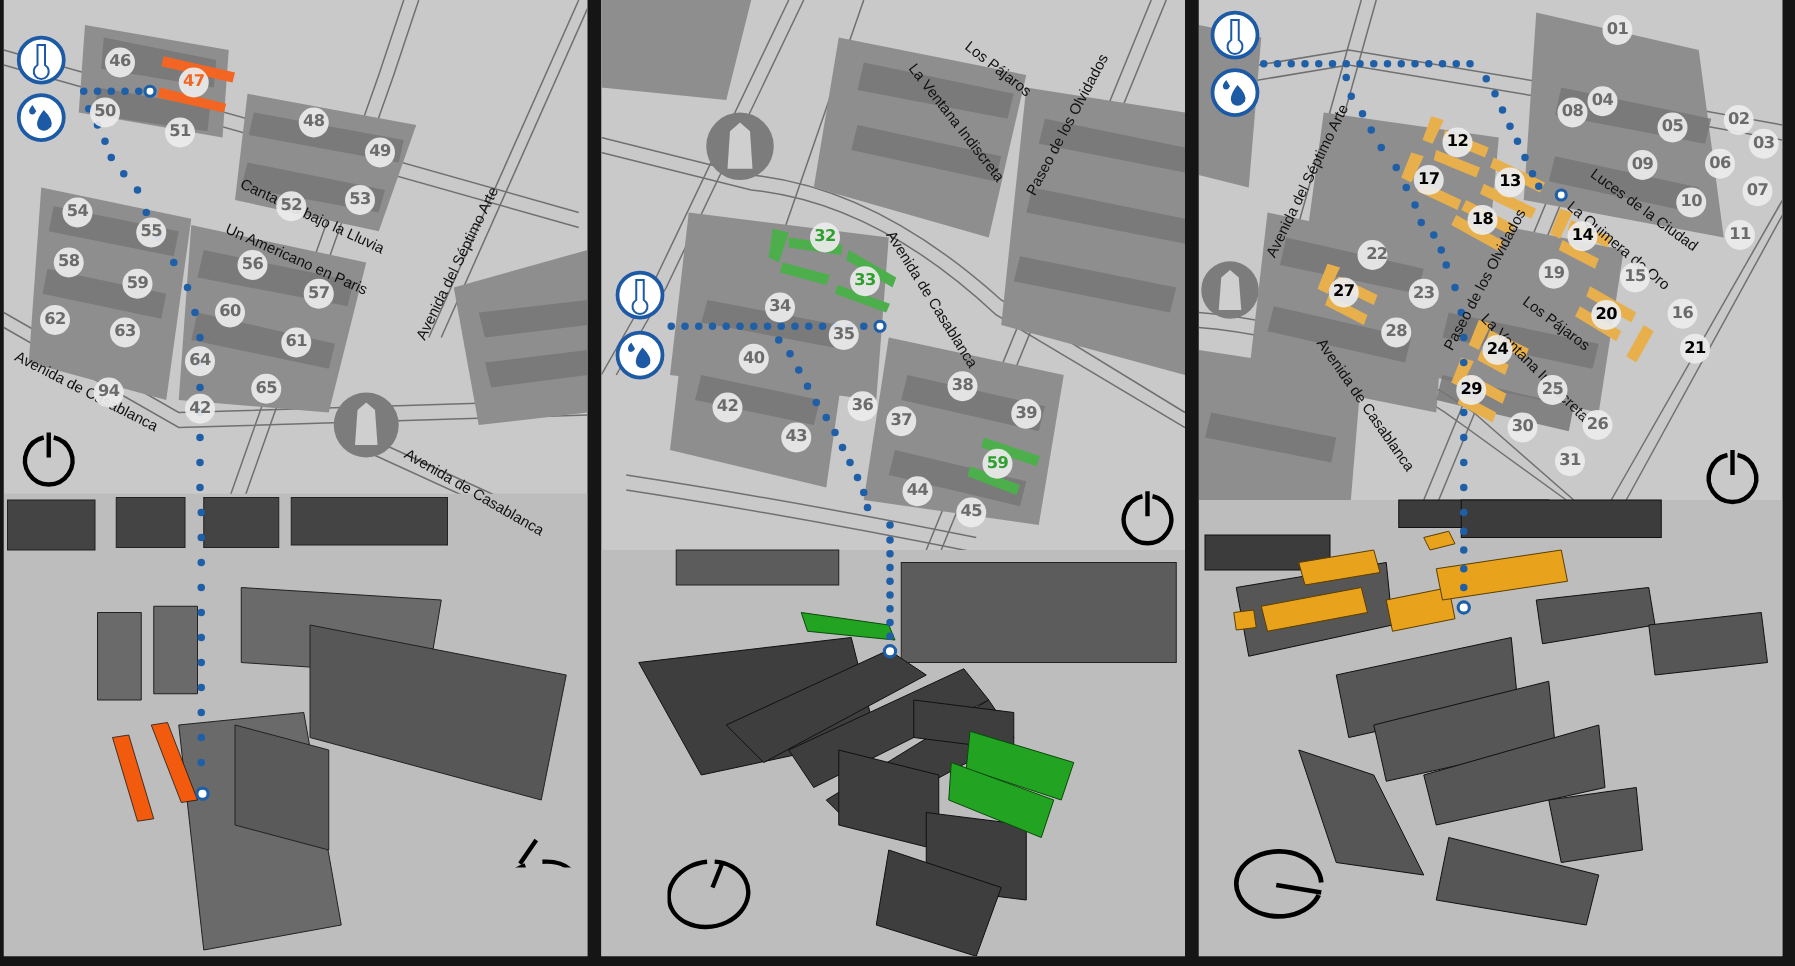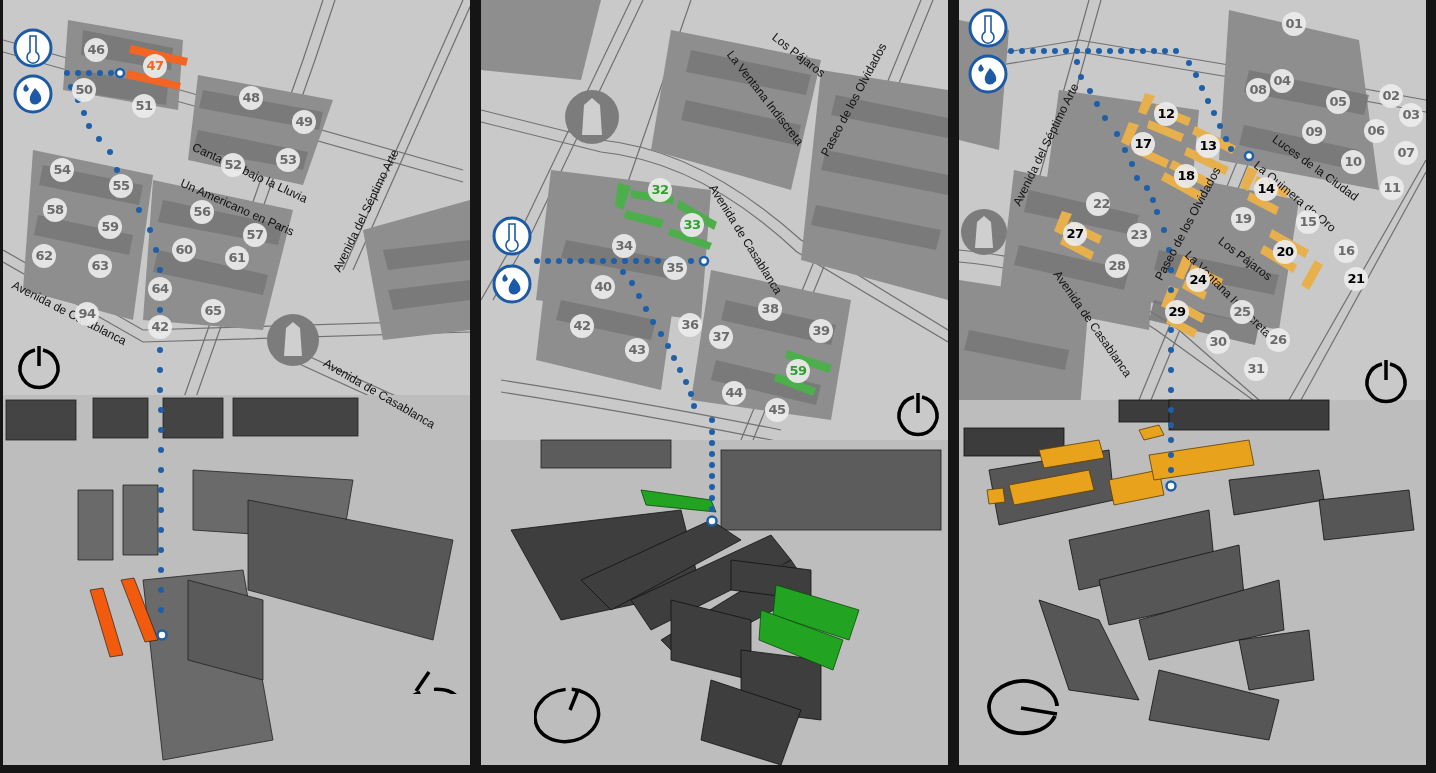--- a/index.html
+++ b/index.html
@@ -456,21 +456,21 @@
     <div class="num" style="left: 304px; top: 122px;">49</div>
     <div class="num" style="left: 233px; top: 136px; margin-top: 29px;">52</div>
     <div class="num" style="left: 288px; top: 160px;">53</div>
     <div class="num" style="left: 62px; top: 170px;">54</div>
     <div class="num" style="left: 121px; top: 186px;">55</div>
     <div class="num" style="left: 55px; top: 210px;">58</div>
     <div class="num" style="left: 110px; top: 227px;">59</div>
     <div class="num" style="left: 202px; top: 212px;">56</div>
     <div class="num" style="left: 255px; top: 235px;">57</div>
     <div class="num" style="left: 184px; top: 250px;">60</div>
-    <div class="num" style="left: 237px; top: 258px;">61</div>
+    <div class="num" style="left: 237px; top: 274px;">61</div>
     <div class="num" style="left: 44px; top: 256px;">62</div>
     <div class="num" style="left: 100px; top: 266px;">63</div>
     <div class="num" style="left: 160px; top: 289px;">64</div>
     <div class="num" style="left: 213px; top: 311px;">65</div>
     <div class="num" style="left: 87px; top: 314px;">94</div>
     <div class="num" style="left: 160px; top: 327px;">42</div>
     <div class="label" style="left: 778px; top: 30px; transform: rotate(38deg);">Los Pájaros</div>
     <div class="label" style="left: 735px; top: 48px; transform: rotate(52deg);">La Ventana Indiscreta</div>
     <div class="label" style="left: 818px; top: 152px; transform: rotate(-62deg);">Paseo de los Olvidados</div>
     <div class="label" style="left: 718px; top: 182px; transform: rotate(58deg);">Avenida de Casablanca</div>

